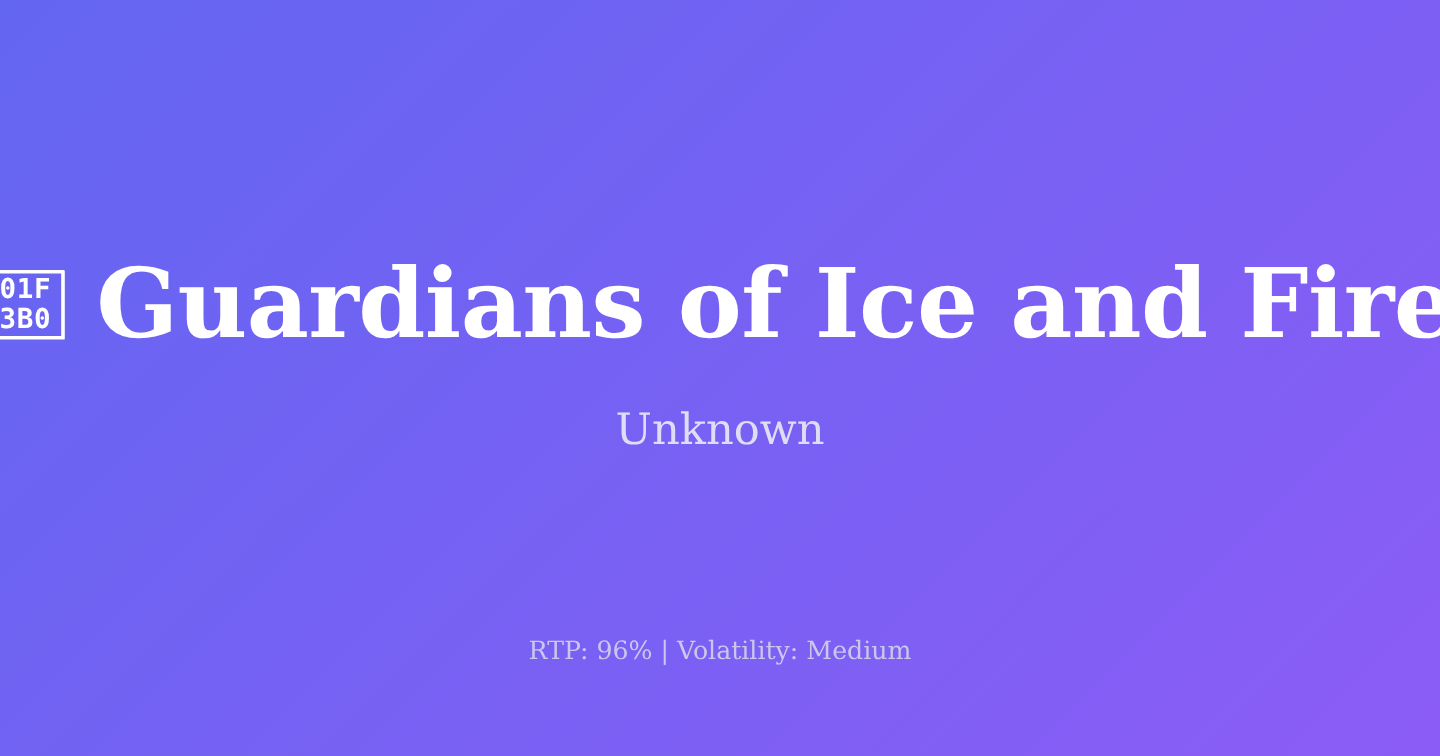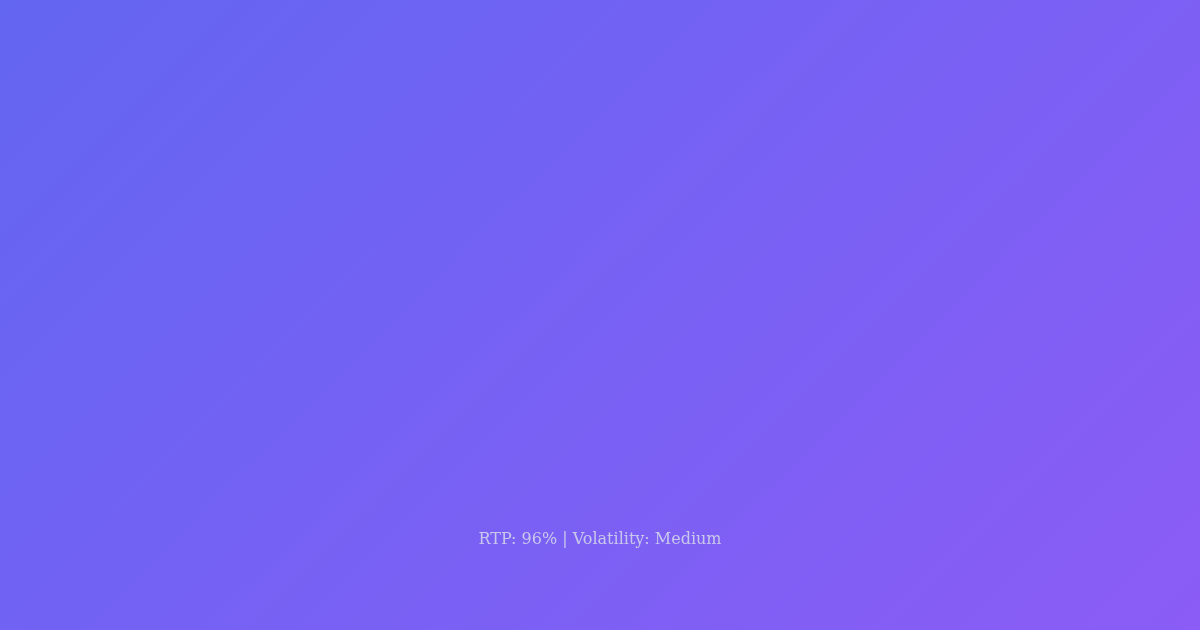--- a/index.html
+++ b/index.html
@@ -110,30 +110,46 @@
     left: 0;
     right: 0;
     top: 529px;
     text-align: center;
   }
 
   .og-meta {
     margin: 0;
     display: inline-block;
     font-family: "DejaVu Serif", "Liberation Serif", serif;
-    font-size: 16px;
+    font-size: 21px;
     font-weight: 400;
     color: #C9C8EC;
     line-height: 1.25;
     white-space: nowrap;
   }
 </style>
 </head>
 <body>
 
 <div class="og-card">
 
+  <div class="hero">
+
+    <div class="title-row">
+
+      <span class="tofu-icon">
+        <span class="tofu-line">01F</span>
+        <span class="tofu-line">3B0</span>
+      </span>
+
+      <h1 class="og-title">Guardians of Ice and Fire</h1>
+
+    </div>
+
+    <p class="og-subtitle">Unknown</p>
+
+  </div>
 
   <div class="og-footer">
     <p class="og-meta">RTP: 96% | Volatility: Medium</p>
   </div>
 
 </div>
 
 </body></html>

